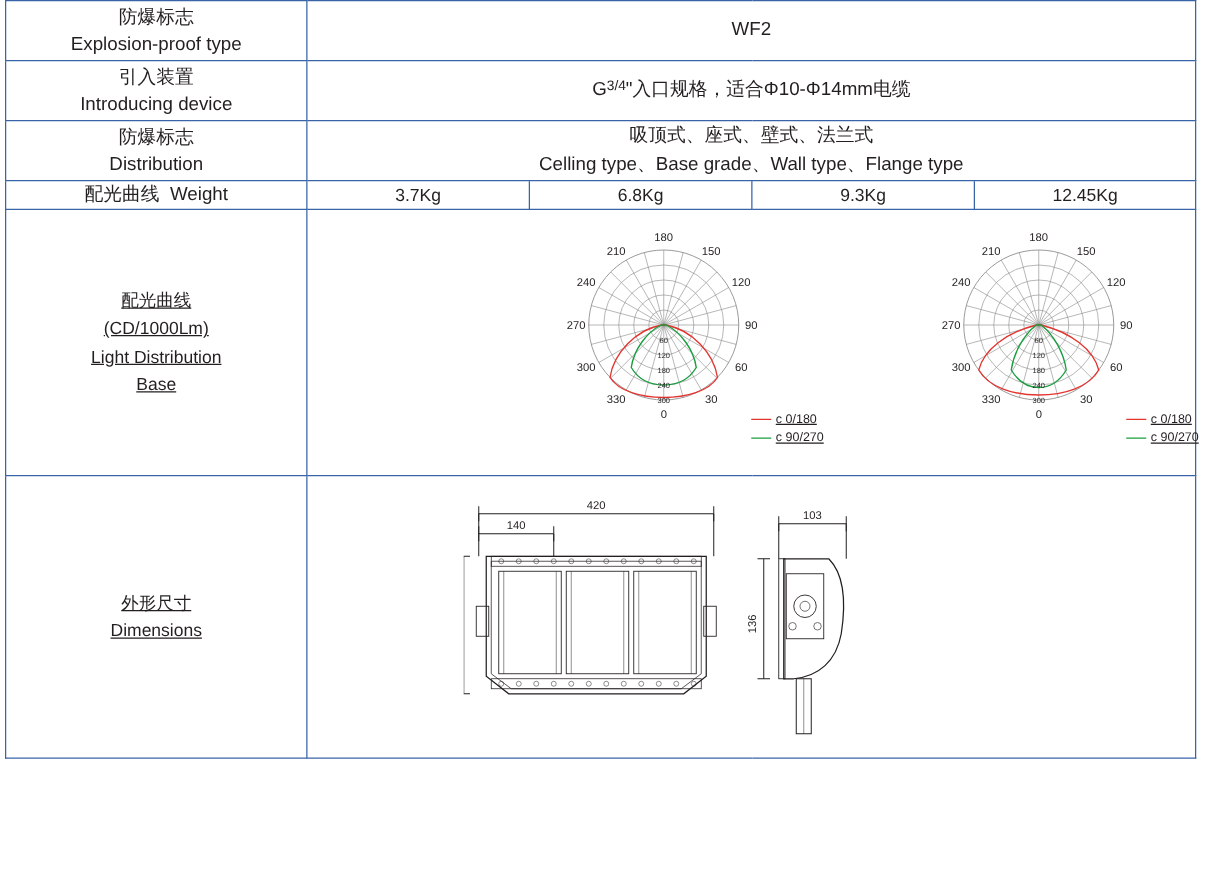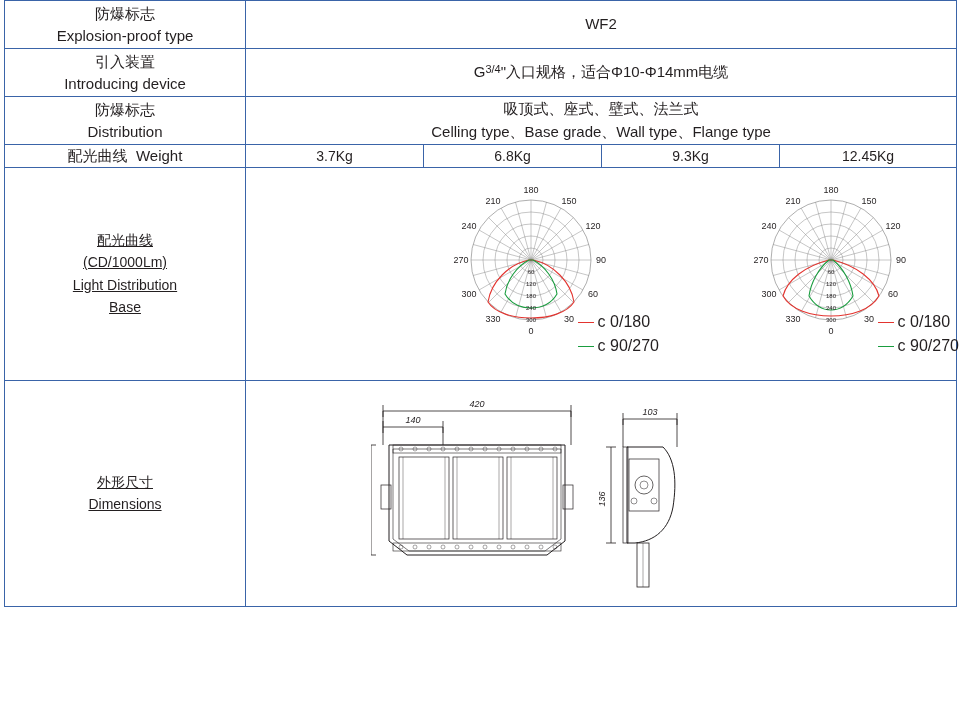--- a/index.html
+++ b/index.html
@@ -82,24 +82,25 @@
     width: 260px;
     height: 190px;
   }
   .polar-holder.left { left: 155px; }
   .polar-holder.right { left: 455px; }
 
   .legend {
     position: absolute;
     right: 2px;
     bottom: 14px;
-    font-size: 16px;
+    font-size: 10px;
     line-height: 1.5;
     text-align: left;
     color: #231f20;
+    text-decoration: underline;
   }
   .legend div {
     white-space: nowrap;
   }
   .legend .swatch {
     display: inline-block;
     width: 16px;
     height: 0;
     border-top: 1.3px solid #e3342f;
     vertical-align: middle;
@@ -111,21 +112,20 @@
 
   
   .dim-cell {
     height: 225px;
     padding: 0;
   }
   .dim-wrap {
     position: relative;
     width: 100%;
     height: 225px;
-    font-style: italic;
   }
   .dim-holder {
     position: absolute;
     left: 50%;
     transform: translateX(-50%);
     top: 8px;
     width: 460px;
     height: 210px;
   }
   .big-label-cell {

